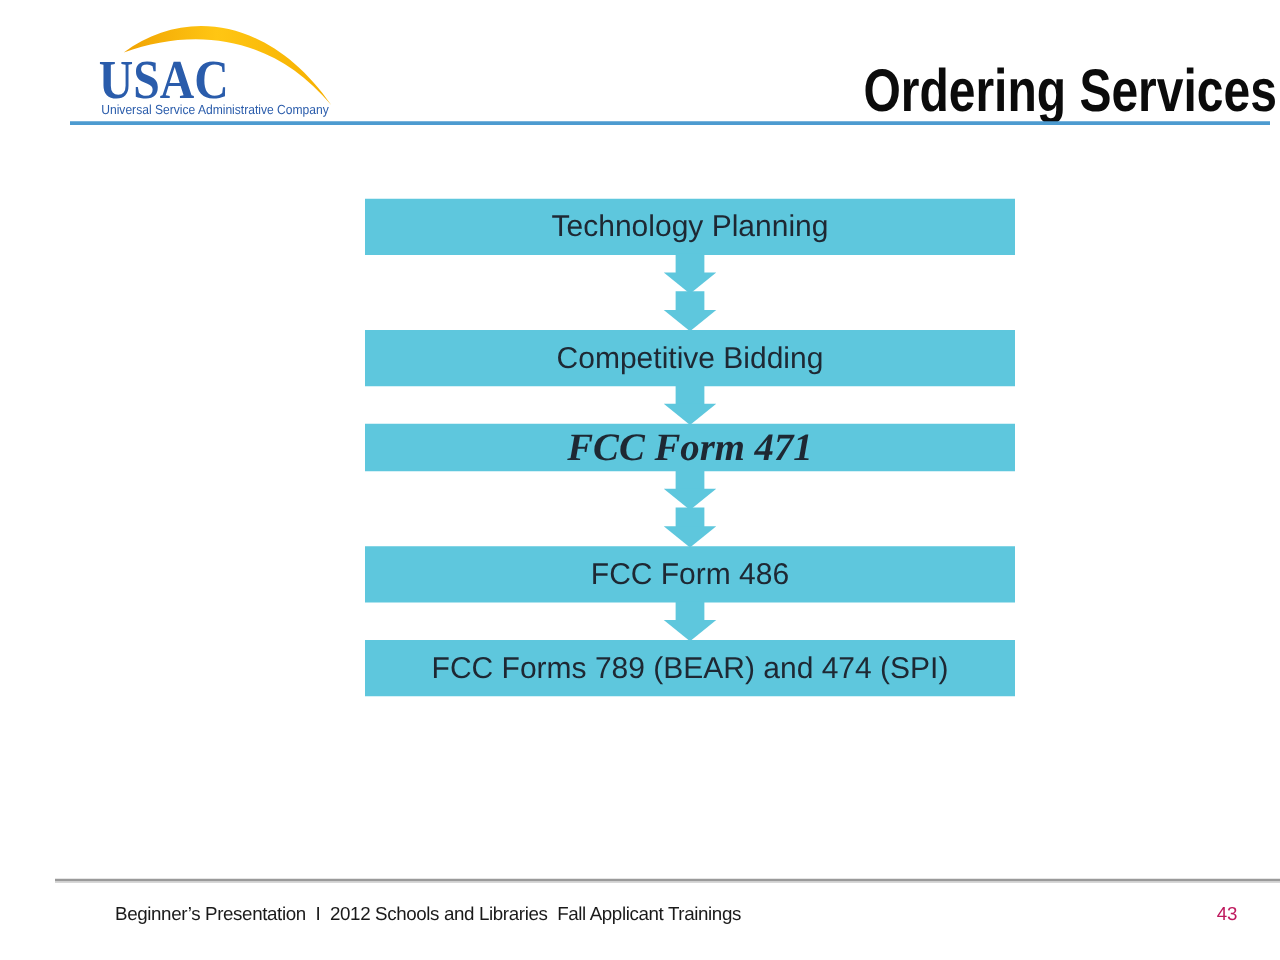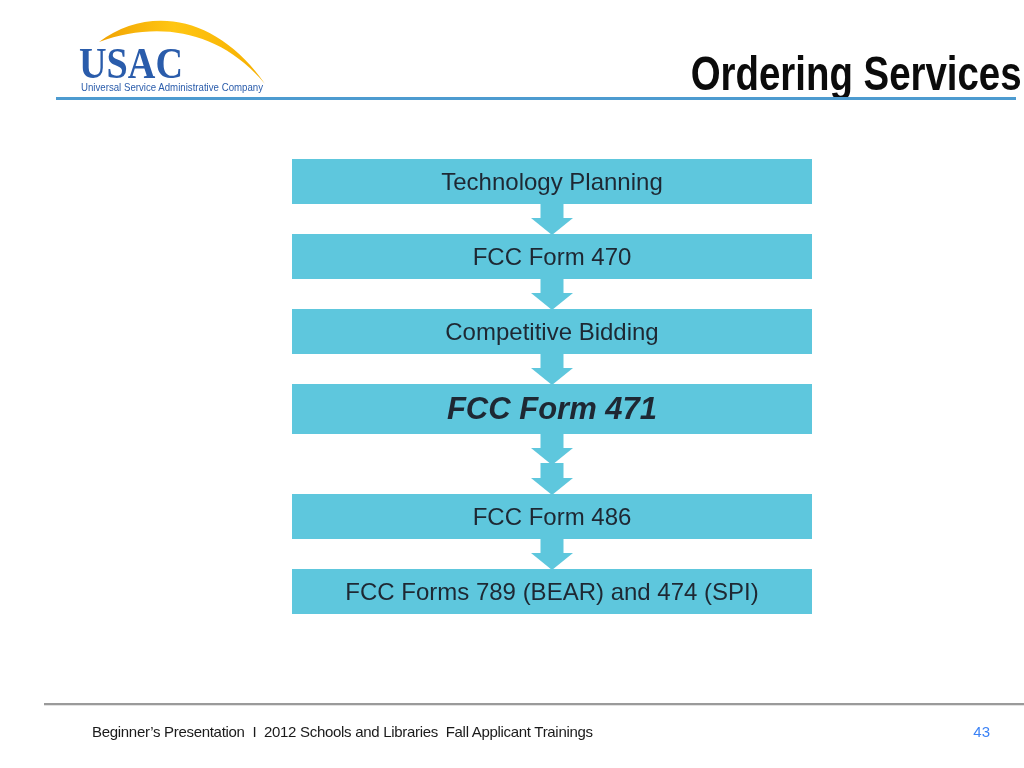--- a/index.html
+++ b/index.html
@@ -60,24 +60,25 @@
   .flow-box {
     height: 45px;
     background: #5EC7DD;
     display: flex;
     align-items: center;
     justify-content: center;
     font-size: 24px;
     color: #1E2833;
   }
   .flow-box.emphasis {
-    height: 50px;
+    height: 38px;
     font-size: 31px;
     font-weight: bold;
     font-style: italic;
+    font-family: Liberation Serif, serif;
   }
   .flow-arrow {
     position: relative;
     height: 30px;
     width: 100%;
   }
   .flow-arrow::before {
     content: "";
     position: absolute;
     left: 50%;
@@ -116,21 +117,21 @@
     font-size: 15px;
     color: #1A1A1A;
     white-space: pre;
     letter-spacing: -0.3px;
   }
   .page-number {
     position: absolute;
     right: 78px;
     top: 723px;
     font-size: 15px;
-    color: #3b82f6;
+    color: #be185d;
   }
 </style>
 </head>
 <body>
 
 <div class="slide">
 
   <svg class="logo-svg" width="196" height="92" viewBox="0 0 196 92">
     <defs>
       <linearGradient id="swoosh-grad" x1="0%" y1="0%" x2="100%" y2="0%">
@@ -146,21 +147,20 @@
 
   <h1 class="slide-title">Ordering Services</h1>
 
   <div class="header-rule"></div>
 
   <div class="flow">
 
     <div class="flow-box">Technology Planning</div>
     <div class="flow-arrow"></div>
 
-    <div class="flow-box">FCC Form 470</div>
     <div class="flow-arrow"></div>
 
     <div class="flow-box">Competitive Bidding</div>
     <div class="flow-arrow"></div>
 
     <div class="flow-box emphasis">FCC Form 471</div>
     <div class="flow-arrow"></div>
 
     <div class="flow-arrow"></div>
 

